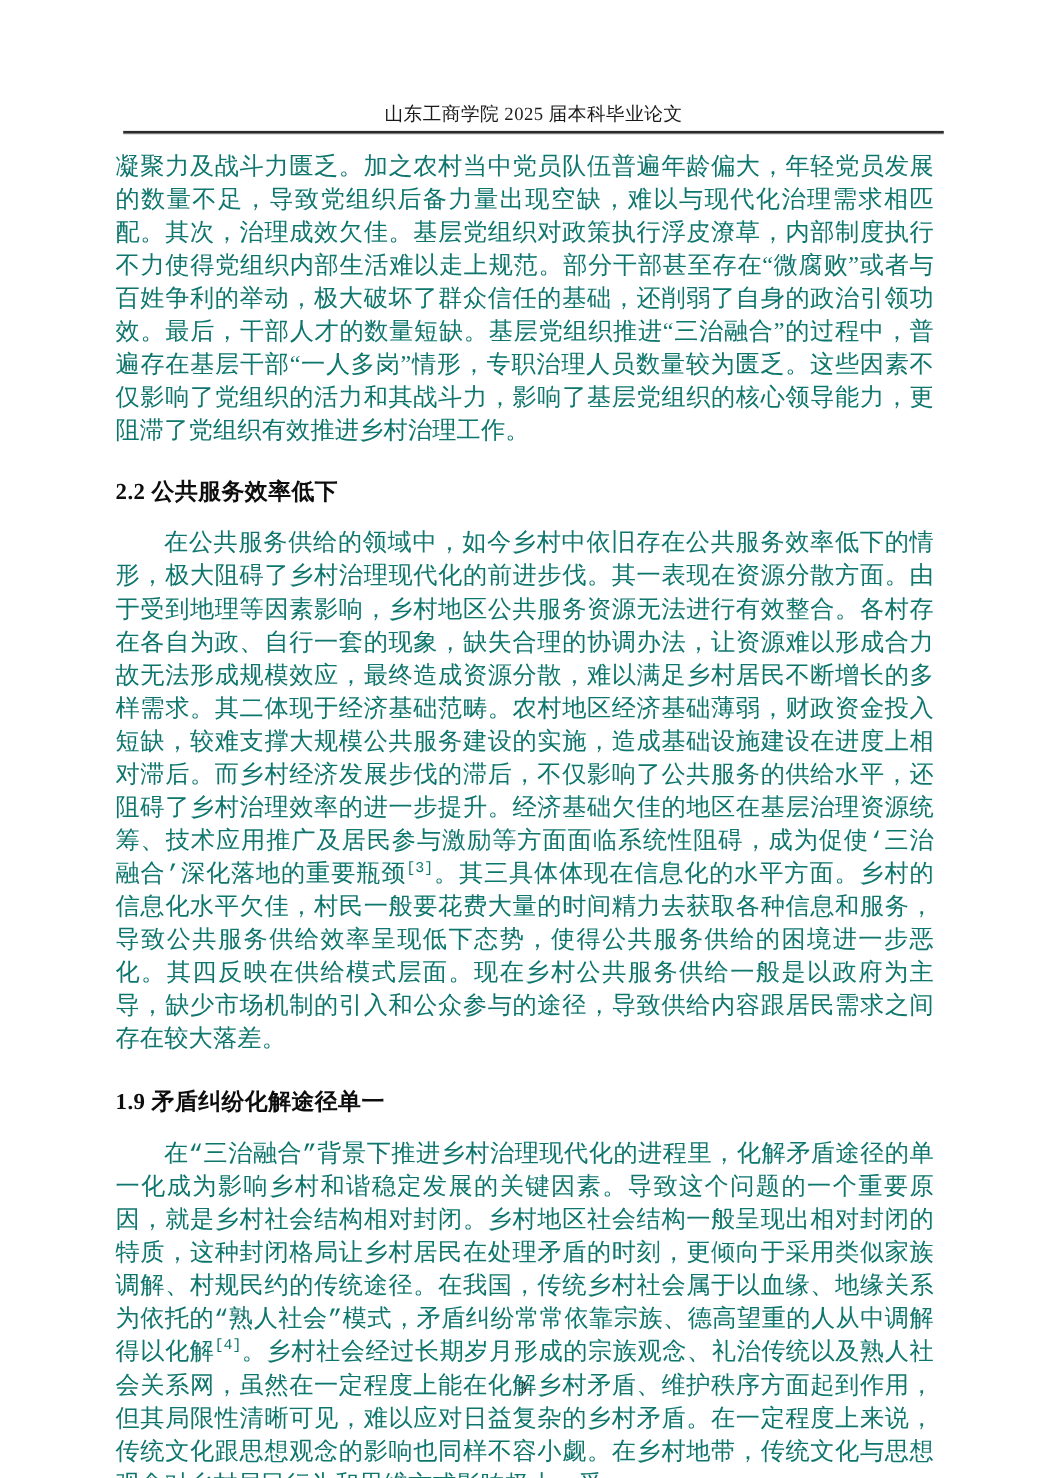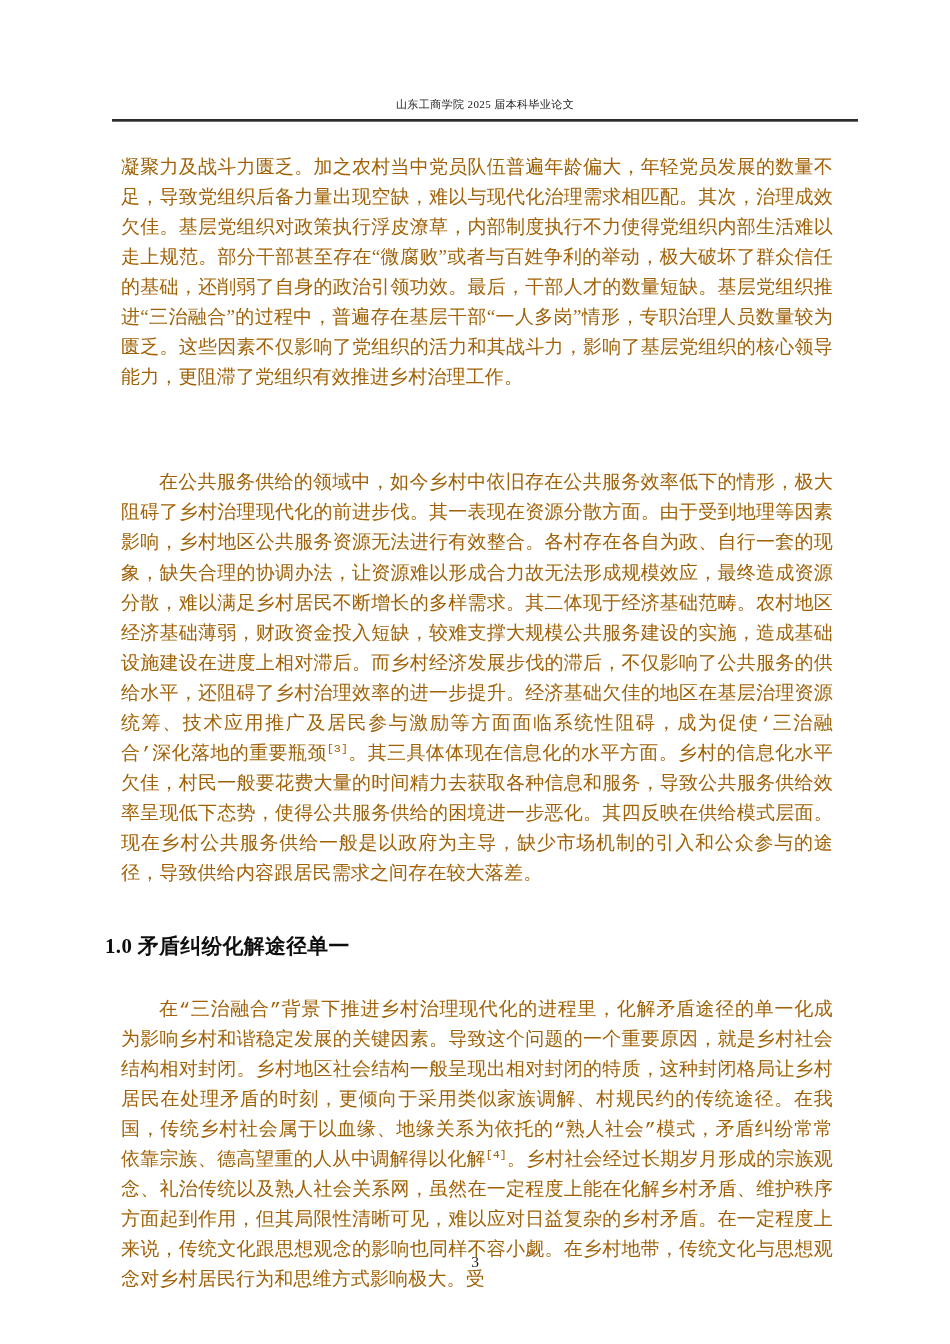--- a/index.html
+++ b/index.html
@@ -27,21 +27,21 @@
 
   
   .header-block {
     position: absolute;
     left: 112px;
     top: 94px;
     width: 746px;
   }
   .header-text {
     text-align: center;
-    font-size: 11px;
+    font-size: 17px;
     line-height: 20px;
     letter-spacing: 0.4px;
     color: #1a1a1a;
     white-space: nowrap;
   }
   .header-rule {
     margin-top: 5px;
     height: 0;
     border-top: 2.2px solid #2c2c2c;
     border-bottom: 0.6px solid #6e6e6e;
@@ -49,27 +49,27 @@
 
   
   .content {
     position: absolute;
     left: 105px;
     top: 136px;
     width: 744px;
   }
 
   p.body-par {
-    margin: 16px;
-    font-size: 19px;
+    margin: 0;
+    font-size: 22px;
     line-height: 30.05px;
     text-align: justify;
     text-justify: inter-ideograph;
     letter-spacing: 0.15px;
-    color: #a16207;
+    color: #0f766e;
     text-indent: 0;
   }
   p.body-par.indent {
     text-indent: 2em;
     font-family: Liberation Mono, monospace;
   }
 
   sup.ref {
     font-size: 0.62em;
     vertical-align: super;
@@ -116,28 +116,29 @@
     <div class="header-text">山东工商学院 2025 届本科毕业论文</div>
     <div class="header-rule"></div>
   </div>
 
   <div class="content">
 
     <p class="body-par">凝聚力及战斗力匮乏。加之农村当中党员队伍普遍年龄偏大，年轻党员发展的数量不足，导致党组织后备力量出现空缺，难以与现代化治理需求相匹配。其次，治理成效欠佳。基层党组织对政策执行浮皮潦草，内部制度执行不力使得党组织内部生活难以走上规范。部分干部甚至存在“微腐败”或者与百姓争利的举动，极大破坏了群众信任的基础，还削弱了自身的政治引领功效。最后，干部人才的数量短缺。基层党组织推进“三治融合”的过程中，普遍存在基层干部“一人多岗”情形，专职治理人员数量较为匮乏。这些因素不仅影响了党组织的活力和其战斗力，影响了基层党组织的核心领导能力，更阻滞了党组织有效推进乡村治理工作。</p>
 
     <div class="gap-before-h2"></div>
 
+    <h2 class="section-heading">2.2 公共服务效率低下</h2>
 
     <div class="gap-after-h2"></div>
 
     <p class="body-par indent"><span>在公共服务供给的领域中，如今乡村中依旧存在公共服务效率低下的情形，极大阻碍了乡村治理现代化的前进步伐。其一表现在资源分散方面。由于受到地理等因素影响，乡村地区公共服务资源无法进行有效整合。各村存在各自为政、自行一套的现象，缺失合理的协调办法，让资源难以形成合力故无法形成规模效应，最终造成资源分散，难以满足乡村居民不断增长的多样需求。其二体现于经济基础范畴。农村地区经济基础薄弱，财政资金投入短缺，较难支撑大规模公共服务建设的实施，造成基础设施建设在进度上相对滞后。而乡村经济发展步伐的滞后，不仅影响了公共服务的供给水平，还阻碍了乡村治理效率的进一步提升。经济基础欠佳的地区在基层治理资源统筹、技术应用推广及居民参与激励等方面面临系统性阻碍，成为促使‘三治融合’深化落地的重要瓶颈</span><sup class="ref">[3]</sup><span>。其三具体体现在信息化的水平方面。乡村的信息化水平欠佳，村民一般要花费大量的时间精力去获取各种信息和服务，导致公共服务供给效率呈现低下态势，使得公共服务供给的困境进一步恶化。其四反映在供给模式层面。现在乡村公共服务供给一般是以政府为主导，缺少市场机制的引入和公众参与的途径，导致供给内容跟居民需求之间存在较大落差。</span></p>
 
     <div class="gap-before-h3"></div>
 
-    <h2 class="section-heading">1.0 矛盾纠纷化解途径单一</h2>
+    <h2 class="section-heading">1.9 矛盾纠纷化解途径单一</h2>
 
     <div class="gap-after-h3"></div>
 
     <p class="body-par indent"><span>在“三治融合”背景下推进乡村治理现代化的进程里，化解矛盾途径的单一化成为影响乡村和谐稳定发展的关键因素。导致这个问题的一个重要原因，就是乡村社会结构相对封闭。乡村地区社会结构一般呈现出相对封闭的特质，这种封闭格局让乡村居民在处理矛盾的时刻，更倾向于采用类似家族调解、村规民约的传统途径。在我国，传统乡村社会属于以血缘、地缘关系为依托的“熟人社会”模式，矛盾纠纷常常依靠宗族、德高望重的人从中调解得以化解</span><sup class="ref">[4]</sup><span>。乡村社会经过长期岁月形成的宗族观念、礼治传统以及熟人社会关系网，虽然在一定程度上能在化解乡村矛盾、维护秩序方面起到作用，但其局限性清晰可见，难以应对日益复杂的乡村矛盾。在一定程度上来说，传统文化跟思想观念的影响也同样不容小觑。在乡村地带，传统文化与思想观念对乡村居民行为和思维方式影响极大。受</span></p>
 
   </div>
 
   <div class="footer-block">
     <span class="page-number">3</span>
   </div>

